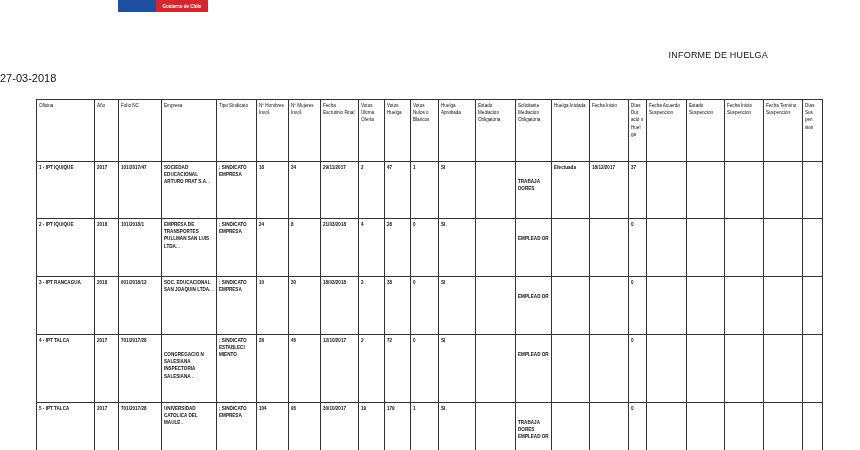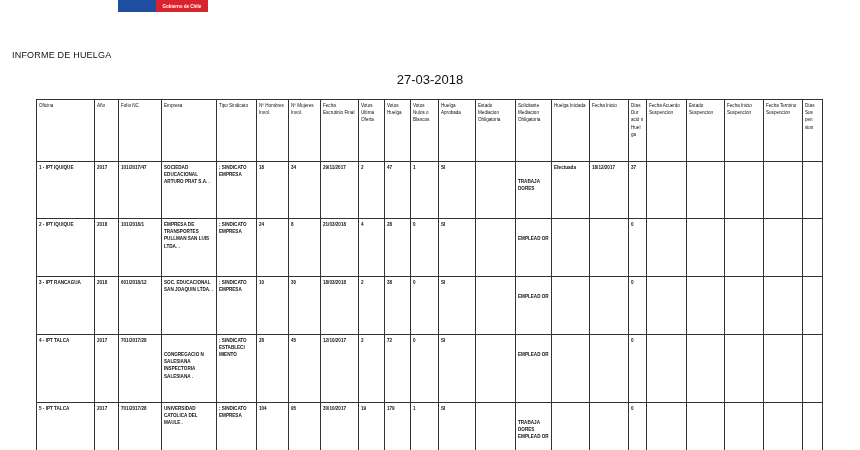--- a/index.html
+++ b/index.html
@@ -1,21 +1,21 @@
 <!DOCTYPE html>
 <html><head>
 <meta charset="utf-8">
 <style>
   html, body { margin: 0; padding: 0; background: #ffffff; }
   body { width: 860px; height: 450px; overflow: hidden; position: relative; font-family: "Liberation Sans", sans-serif; color: #111; }
   .logo { position: absolute; left: 118px; top: 0; height: 12px; display: flex; }
   .logo .blue { width: 38px; height: 12px; background: #1f4fa0; }
   .logo .red { width: 52px; height: 12px; background: #d8242c; color: #fff; font-size: 4.5px; font-weight: bold; display: flex; align-items: center; justify-content: center; white-space: nowrap; }
-  .title { position: absolute; left: 0; width: 768px; top: 50px; text-align: left; font-size: 9px; letter-spacing: 0.2px; padding-left: 12px; }
-  .date { position: absolute; left: 0; width: 860px; top: 72px; text-align: center; font-size: 13px; }
+  .title { position: absolute; left: 0; width: 768px; top: 50px; text-align: right; font-size: 9px; letter-spacing: 0.2px; }
+  .date { position: absolute; left: 0; width: 860px; top: 72px; text-align: left; font-size: 11px; }
   table { position: absolute; left: 36px; top: 99px; border-collapse: collapse; table-layout: fixed; font-size: 4.6px; line-height: 7.2px; }
   td, th { border: 1px solid #333; vertical-align: top; padding: 2px 1px 1px 2px; text-align: left; font-weight: normal; word-wrap: break-word; overflow: hidden; }
   th { height: 58px; }
   td { font-weight: bold; }
   tr.r1 td { height: 39px; }
   tr.r2 td { height: 40px; }
   tr.r3 td { height: 40px; }
   tr.r4 td { height: 50px; }
   tr.r5 td { height: 43px; }
   .pad2 { padding-top: 16px; }

